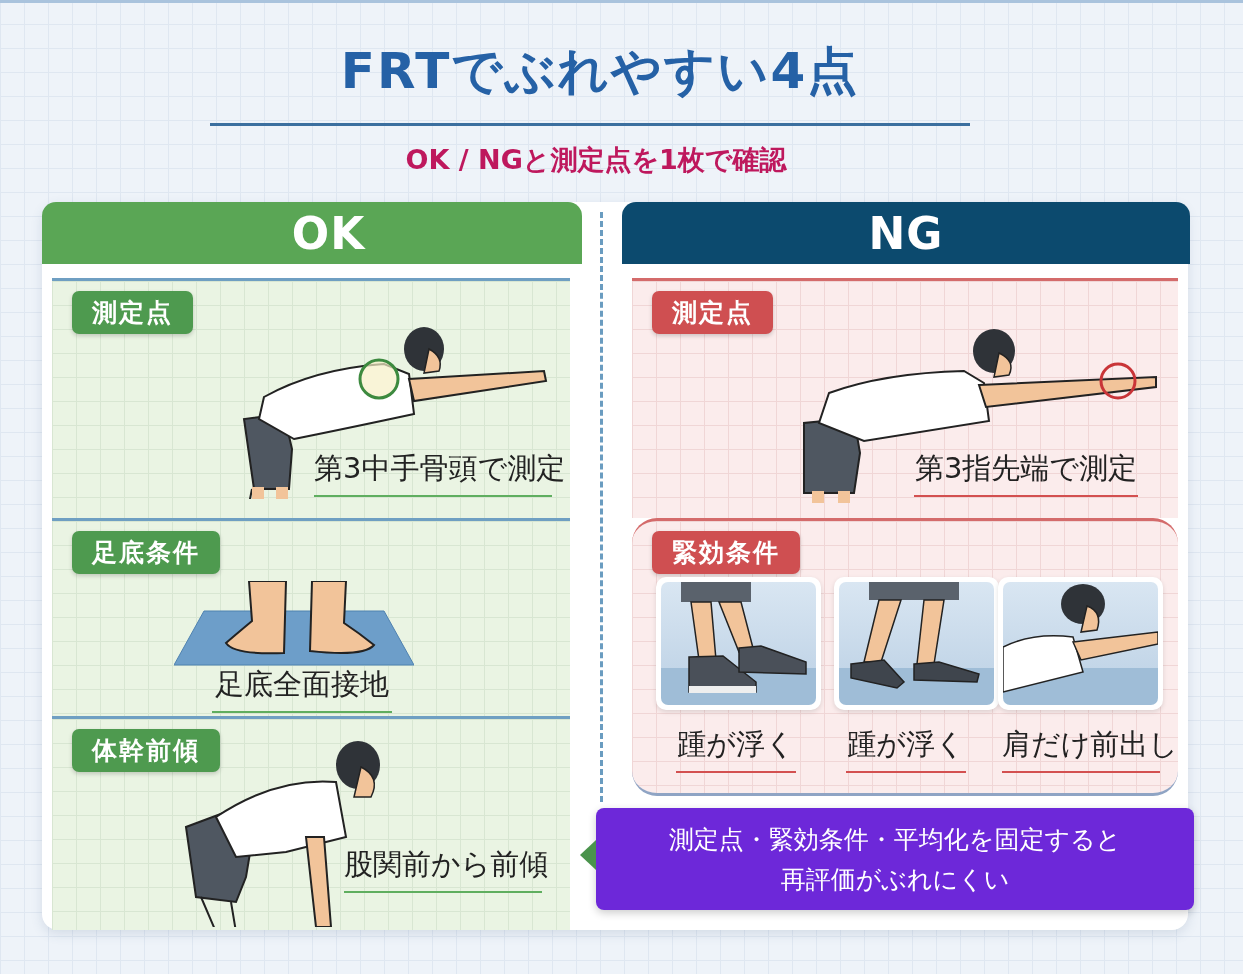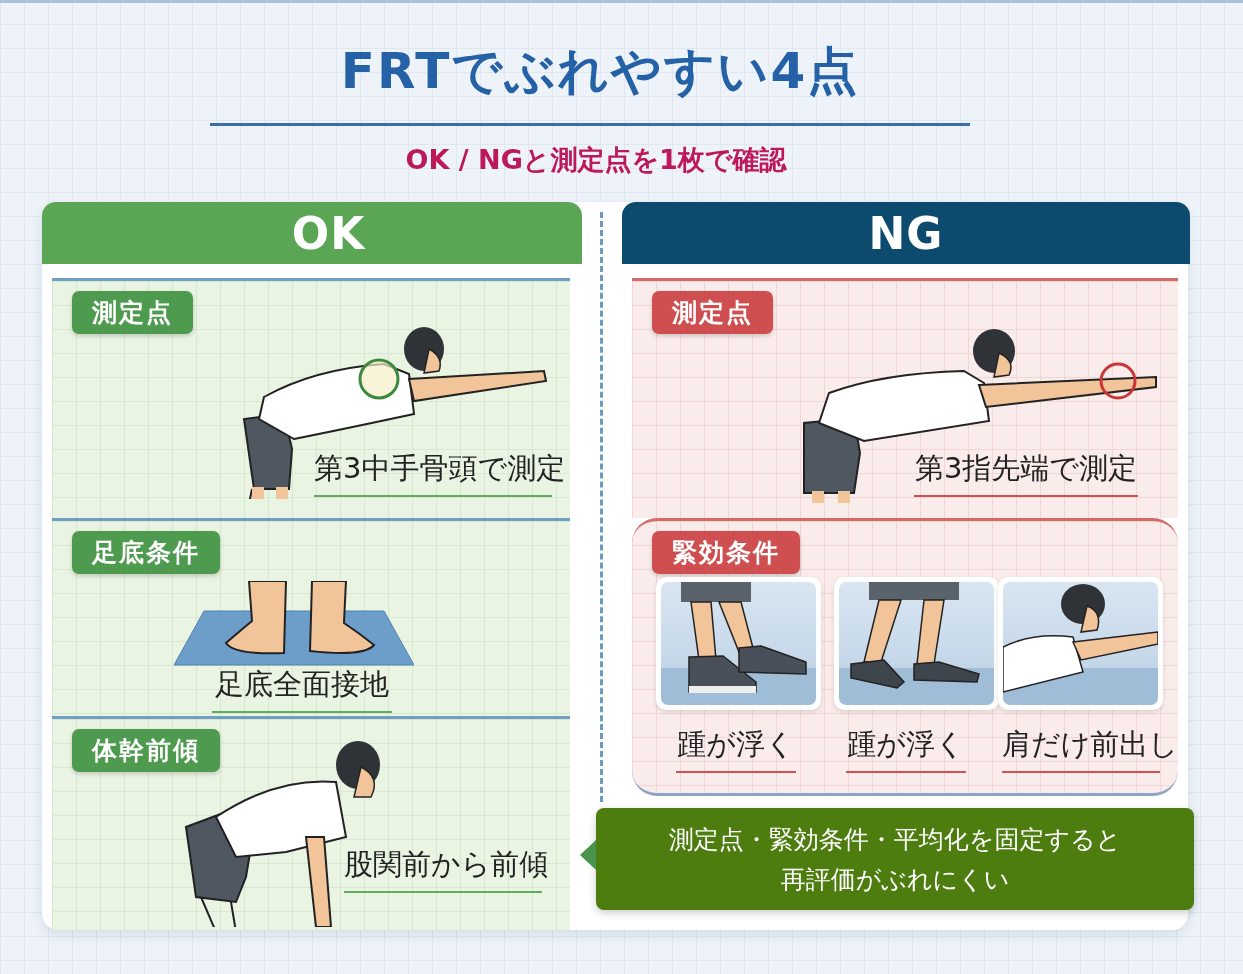--- a/index.html
+++ b/index.html
@@ -51,21 +51,21 @@
 
   .caption { position: absolute; font-size: 29px; color: #222; padding-bottom: 6px; text-align: center; white-space: nowrap; }
   .ok .caption { border-bottom: 2px solid #5fae5f; }
   .ng .caption { border-bottom: 2px solid #d35050; text-align: center; }
 
   .thumb { position: absolute; top: 56px; width: 165px; height: 133px; border-radius: 10px;
     background: #ffffff; padding: 5px; box-shadow: 0 2px 5px rgba(0,0,0,0.12); }
   .thumb .inner { width: 100%; height: 100%; border-radius: 7px; overflow: hidden;
     background: linear-gradient(#d9e6f2, #c3d6e8 70%, #9fbdd7 70%); position: relative; }
 
-  .bubble { position: absolute; left: 596px; top: 808px; width: 598px; height: 102px; background: #4d7c0f;
+  .bubble { position: absolute; left: 596px; top: 808px; width: 598px; height: 102px; background: #6d28d9;
     border-radius: 8px; color: #fff; font-size: 25px; text-align: center; line-height: 40px; padding-top: 12px;
     box-shadow: 0 3px 8px rgba(0,0,0,0.2); }
   .bubble::before { content: ""; position: absolute; left: -30px; top: 32px; border: 15px solid transparent;
     border-right: 16px solid #4a934c; border-width: 15px 16px 15px 14px; }
   svg { display: block; }
 </style>
 </head>
 <body>
 
 <div class="top-strip"></div>

